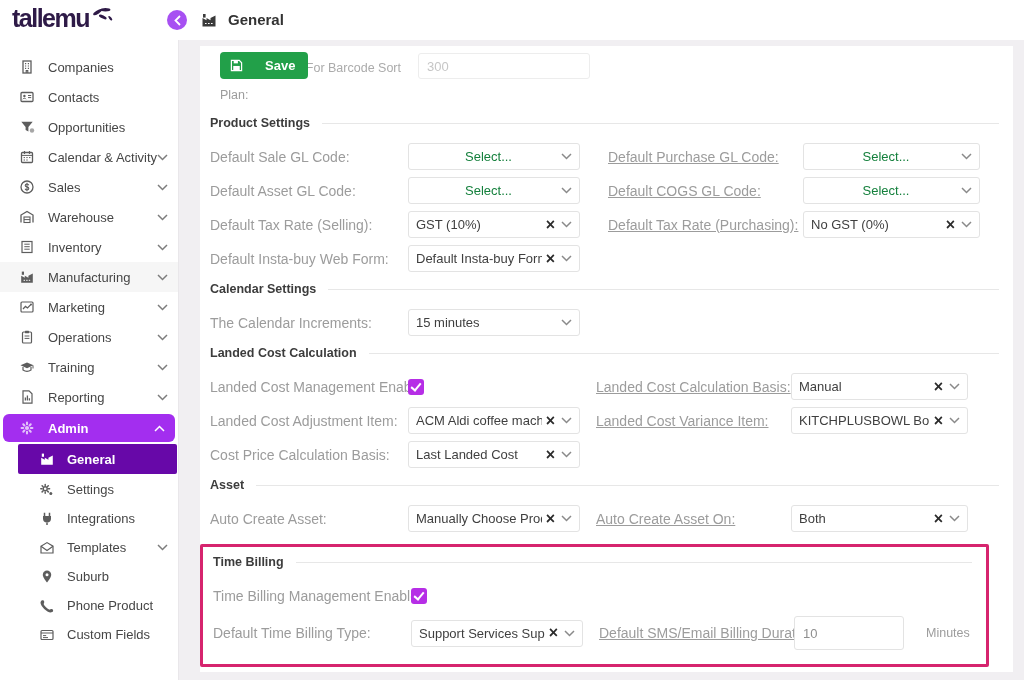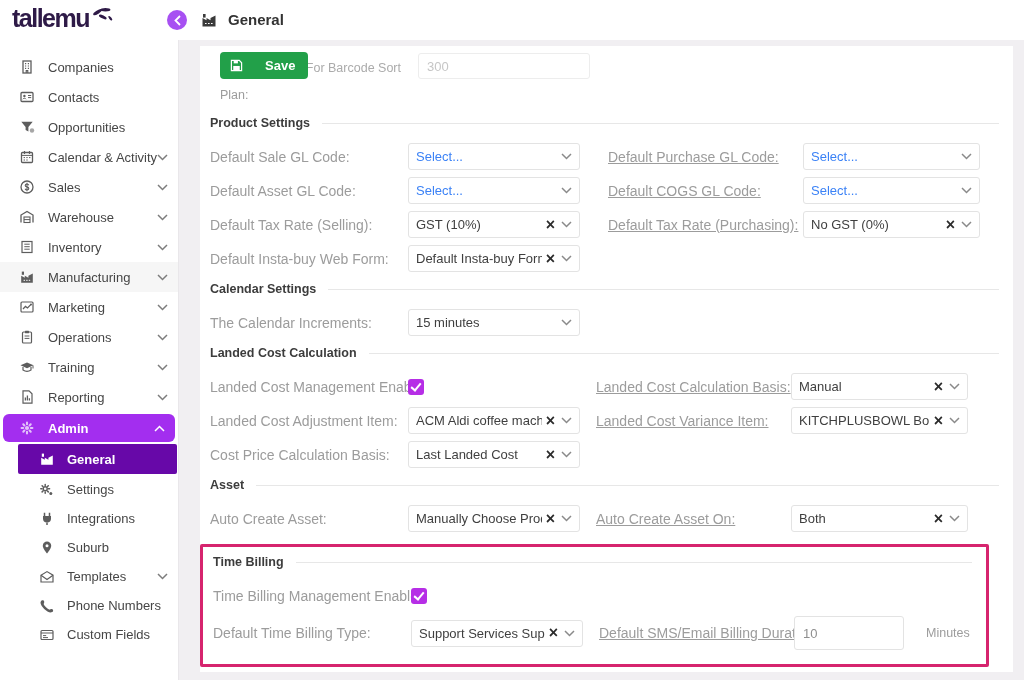--- a/index.html
+++ b/index.html
@@ -57,21 +57,21 @@
   .fcol { display:flex; align-items:center; }
   .fcol.left { width:398px; flex:none; }
   .flabel { font-size:14px; color:#9c9c9c; white-space:nowrap; overflow:hidden; }
   .fcol.left .flabel { width:198px; flex:none; }
   .fcol.right .flabel { width:195px; flex:none;text-decoration:underline; }
 
   .sel { width:172px; height:27px; border:1px solid #e3e3e3; border-radius:3px; background:#fff;
          display:flex; align-items:center; padding:0 7px; cursor:pointer; flex:none; }
   .fcol.right .sel { width:177px; }
   .sel-txt { flex:1; font-size:13px; color:#3f3f3f; white-space:nowrap; overflow:hidden; }
-  .sel-txt.ph { color:#3b82f6; }
+  .sel-txt.ph { color:#15803d;text-align:center; }
   .clear { font-size:16px; font-weight:700; color:#2b2b2b; margin:0 6px 0 4px; line-height:1; cursor:pointer; }
   .chev-ic { display:flex; color:#8a8a8a; }
 
   .chk { width:16px; height:16px; border-radius:3px; background:#b62ee6; position:relative; cursor:pointer; flex:none; }
   .chk::after { content:""; position:absolute; left:5.2px; top:2.2px; width:4px; height:8px;
                 border:solid #fff; border-width:0 2px 2px 0; transform:rotate(40deg); }
 
   .highlight { border:3px solid #d6246e; border-radius:2px; margin:12px 24px 0 -10px; padding:2px 0 14px 10px; }
   .highlight .sec-hdr { margin-top:6px; }
 
@@ -321,47 +321,47 @@
             <path d="M5.5 1.8v3.4M10.5 1.8v3.4" stroke="currentColor" stroke-width="1.5"></path>
             <path d="M4 5h8v2.4a4 4 0 01-8 0z" fill="currentColor"></path>
             <path d="M8 11.4V14" stroke="currentColor" stroke-width="1.5"></path>
           </svg>
         </span>
       <span class="lbl">Integrations</span>
     </div>
     <div class="nav-item sub-item">
       <span class="icon">
           <svg width="16" height="16" viewBox="0 0 16 16" fill="none" xmlns="http://www.w3.org/2000/svg">
+            <path d="M2 6.2L8 2.6l6 3.6V13H2z" stroke="currentColor" stroke-width="1.2"></path>
+            <path d="M2 6.2l6 4.2 6-4.2" stroke="currentColor" stroke-width="1.2"></path>
+          </svg>
+        </span>
+      <span class="lbl">Templates</span>
+      <span class="chev">
+          <svg width="11" height="7" viewBox="0 0 11 7" fill="none" xmlns="http://www.w3.org/2000/svg">
+            <path d="M1 1l4.5 4.5L10 1" stroke="currentColor" stroke-width="1.5"></path>
+          </svg>
+        </span>
+    </div>
+    <div class="nav-item sub-item">
+      <span class="icon">
+          <svg width="16" height="16" viewBox="0 0 16 16" fill="none" xmlns="http://www.w3.org/2000/svg">
             <path d="M8 1.6a4.2 4.2 0 014.2 4.2C12.2 8.8 8 13.6 8 13.6S3.8 8.8 3.8 5.8A4.2 4.2 0 018 1.6z" fill="currentColor"></path>
             <circle cx="8" cy="5.8" r="1.5" fill="#fff"></circle>
           </svg>
         </span>
       <span class="lbl">Suburb</span>
     </div>
     <div class="nav-item sub-item">
       <span class="icon">
           <svg width="16" height="16" viewBox="0 0 16 16" fill="none" xmlns="http://www.w3.org/2000/svg">
-            <path d="M2 6.2L8 2.6l6 3.6V13H2z" stroke="currentColor" stroke-width="1.2"></path>
-            <path d="M2 6.2l6 4.2 6-4.2" stroke="currentColor" stroke-width="1.2"></path>
-          </svg>
-        </span>
-      <span class="lbl">Templates</span>
-      <span class="chev">
-          <svg width="11" height="7" viewBox="0 0 11 7" fill="none" xmlns="http://www.w3.org/2000/svg">
-            <path d="M1 1l4.5 4.5L10 1" stroke="currentColor" stroke-width="1.5"></path>
-          </svg>
-        </span>
-    </div>
-    <div class="nav-item sub-item">
-      <span class="icon">
-          <svg width="16" height="16" viewBox="0 0 16 16" fill="none" xmlns="http://www.w3.org/2000/svg">
             <path d="M3.2 2.2c2.6-.4 2.2 2.6 1.6 3.3-.6.7 1 2.6 2.2 3.8 1.2 1.2 3.1 2.8 3.8 2.2.7-.6 3.7-1 3.3 1.6-.2 1-1.5 1.4-2.5 1.4C8 14.5 1.5 8 1.5 4.7c0-1 .7-2.3 1.7-2.5z" fill="currentColor"></path>
           </svg>
         </span>
-      <span class="lbl">Phone Numbers</span>
+      <span class="lbl">Phone Product</span>
     </div>
     <div class="nav-item sub-item">
       <span class="icon">
           <svg width="16" height="16" viewBox="0 0 16 16" fill="none" xmlns="http://www.w3.org/2000/svg">
             <rect x="2" y="3.5" width="12" height="9" rx="1" stroke="currentColor" stroke-width="1.2"></rect>
             <path d="M2 6h12" stroke="currentColor"></path>
             <path d="M4 8.6h3.2M4 10.6h5" stroke="currentColor"></path>
           </svg>
         </span>
       <span class="lbl">Custom Fields</span>

